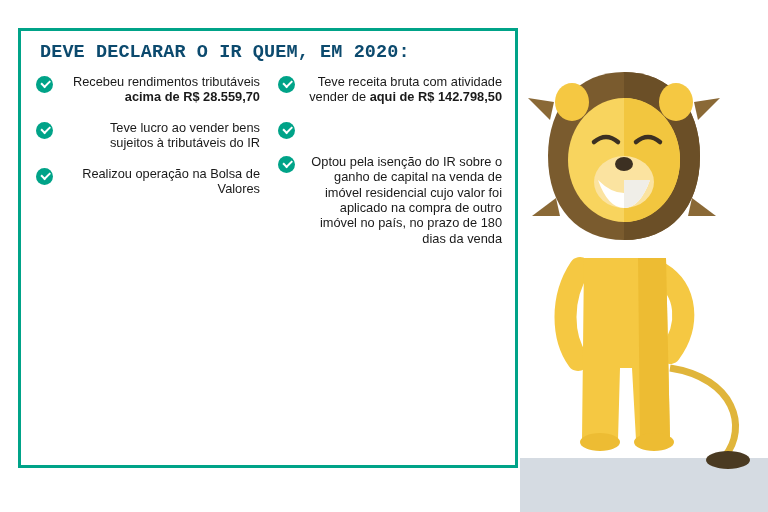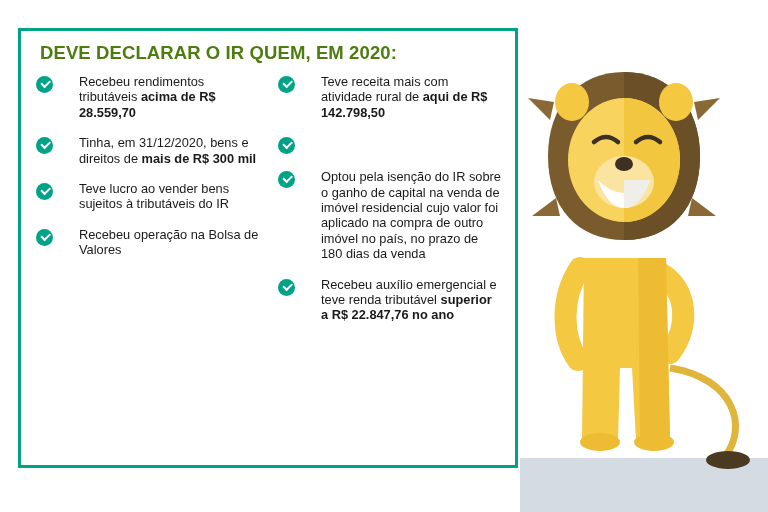--- a/index.html
+++ b/index.html
@@ -16,29 +16,29 @@
     background:#d5dbe2;
   }
 
   
   .panel{
     position:absolute;left:18px;top:28px;width:500px;height:440px;
     border:3px solid #00a388;background:#ffffff;box-sizing:border-box;
   }
   .panel-title{
     position:absolute;left:40px;top:42px;
-    font-size:18.5px;font-weight:bold;color:#4d7c0f;letter-spacing:0.1px;
-    font-family:Liberation Sans, sans-serif;
+    font-size:18.5px;font-weight:bold;color:#0c4a6e;letter-spacing:0.1px;
+    font-family:Liberation Mono, monospace;
   }
   .cols{
     position:absolute;left:36px;top:74px;width:470px;
     display:flex;gap:18px;
   }
   .col{width:224px;}
-  .item{display:flex;gap:26px;margin-bottom:15px;}
+  .item{display:flex;gap:11px;margin-bottom:15px;text-align:right;}
   .check{
     flex:0 0 auto;width:17px;height:17px;border-radius:50%;
     background:#00a388;position:relative;margin-top:2px;
   }
   .check:before{
     content:"";position:absolute;left:4.5px;top:4px;width:7px;height:3.5px;
     border-left:2.2px solid #fff;border-bottom:2.2px solid #fff;
     transform:rotate(-45deg);
   }
   .txt{
@@ -100,43 +100,35 @@
   <div class="panel-title">DEVE DECLARAR O IR QUEM, EM 2020:</div>
 
   <div class="cols">
     <div class="col" id="col0">
         <div class="item">
           <span class="check"></span>
           <span class="txt"><span>Recebeu rendimentos tributáveis </span><b>acima</b><span> </span><b>de R$ 28.559,70</b></span>
         </div>
         <div class="item">
           <span class="check"></span>
-          <span class="txt"><span>Tinha, em 31/12/2020, bens e direitos de </span><b>mais de R$ 300 mil</b></span>
-        </div>
-        <div class="item">
-          <span class="check"></span>
           <span class="txt"><span>Teve lucro ao vender bens sujeitos à tributáveis do IR</span></span>
         </div>
         <div class="item">
           <span class="check"></span>
-          <span class="txt"><span>Recebeu operação na Bolsa de Valores</span></span>
+          <span class="txt"><span>Realizou operação na Bolsa de Valores</span></span>
         </div>
       </div>
     <div class="col" id="col1">
         <div class="item">
           <span class="check"></span>
-          <span class="txt"><span>Teve receita mais com atividade rural de </span><b>aqui</b><span> </span><b>de R$ 142.798,50</b></span>
+          <span class="txt"><span>Teve receita bruta com atividade vender de </span><b>aqui</b><span> </span><b>de R$ 142.798,50</b></span>
         </div>
         <div class="item">
           <span class="check"></span>
         </div>
         <div class="item">
           <span class="check"></span>
           <span class="txt"><span>Optou pela isenção do IR sobre o ganho de capital na venda de imóvel residencial cujo valor foi aplicado na compra de outro imóvel no país, no prazo de 180 dias da venda</span></span>
         </div>
-        <div class="item">
-          <span class="check"></span>
-          <span class="txt"><span>Recebeu auxílio emergencial e teve renda tributável </span><b>superior a</b><span> </span><b>R$ 22.847,76 no ano</b></span>
-        </div>
       </div>
   </div>
 
 </div>
 
 </body></html>

